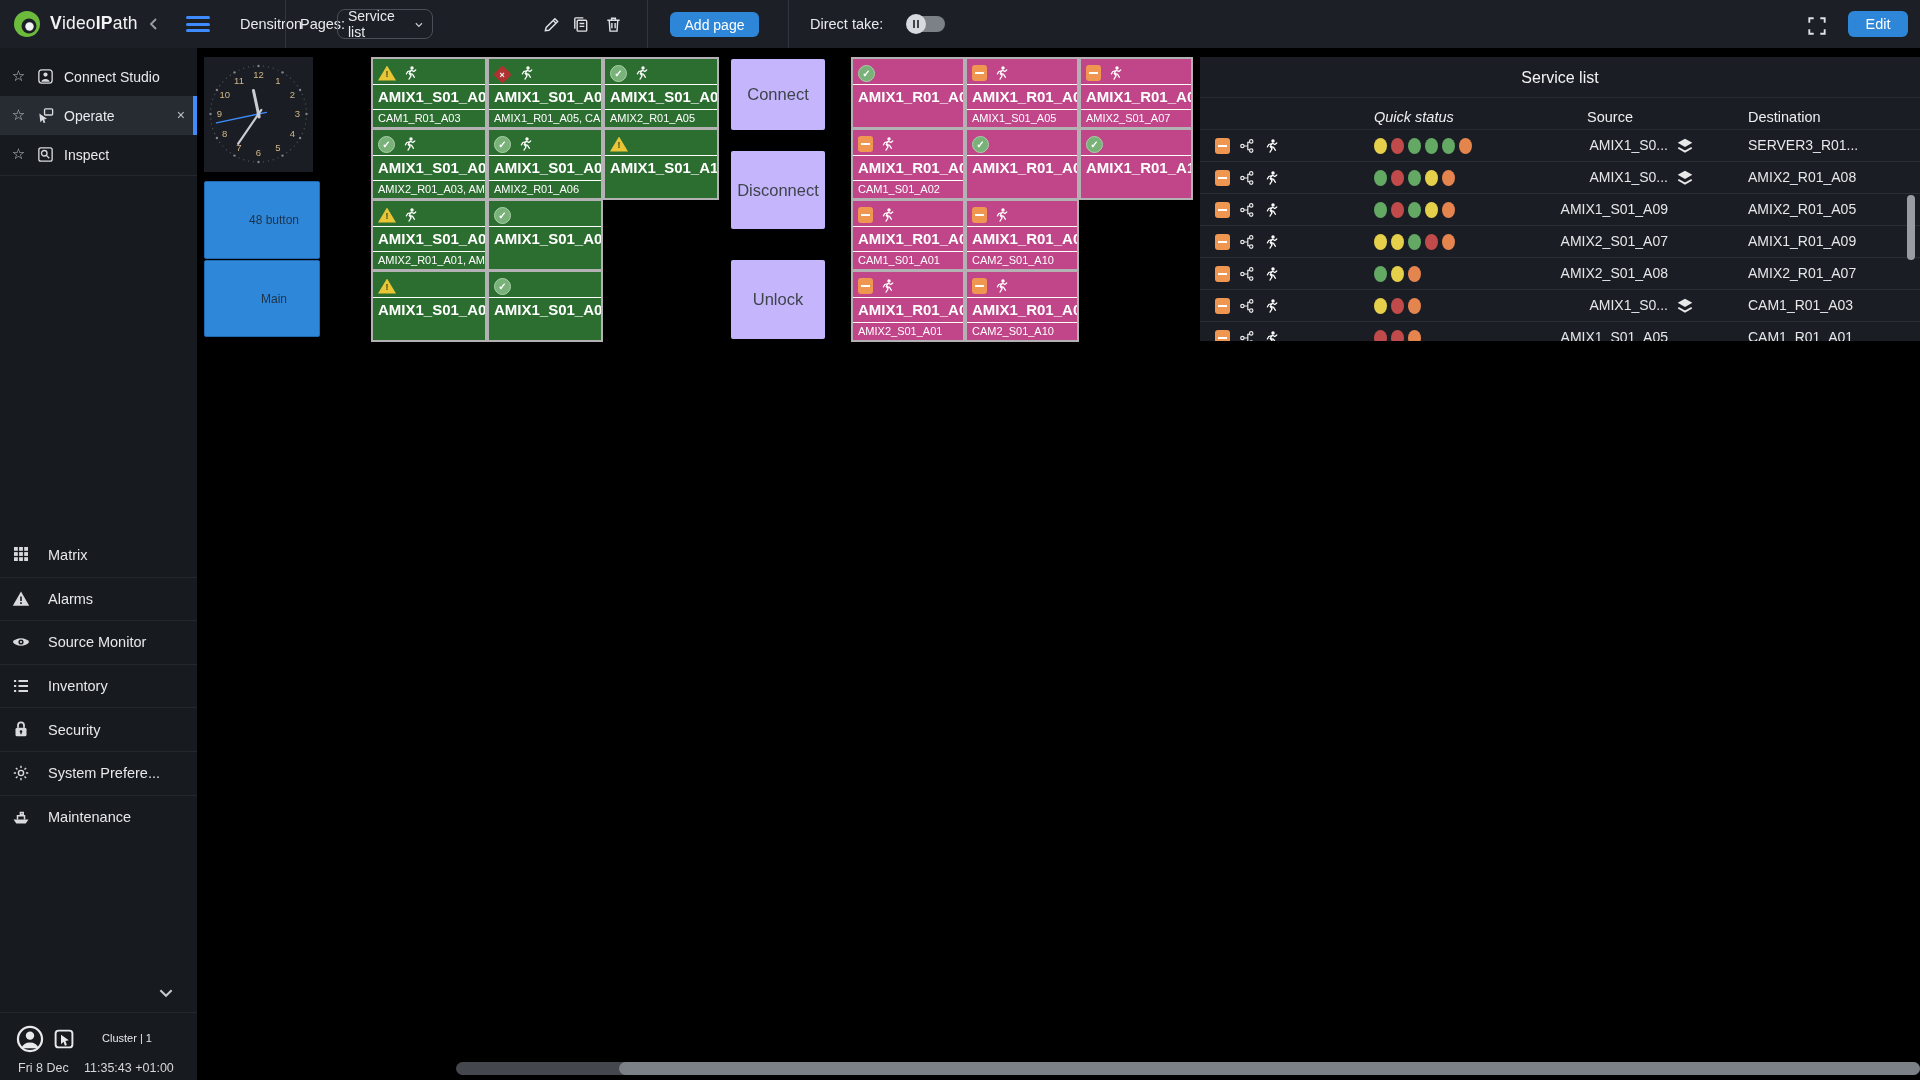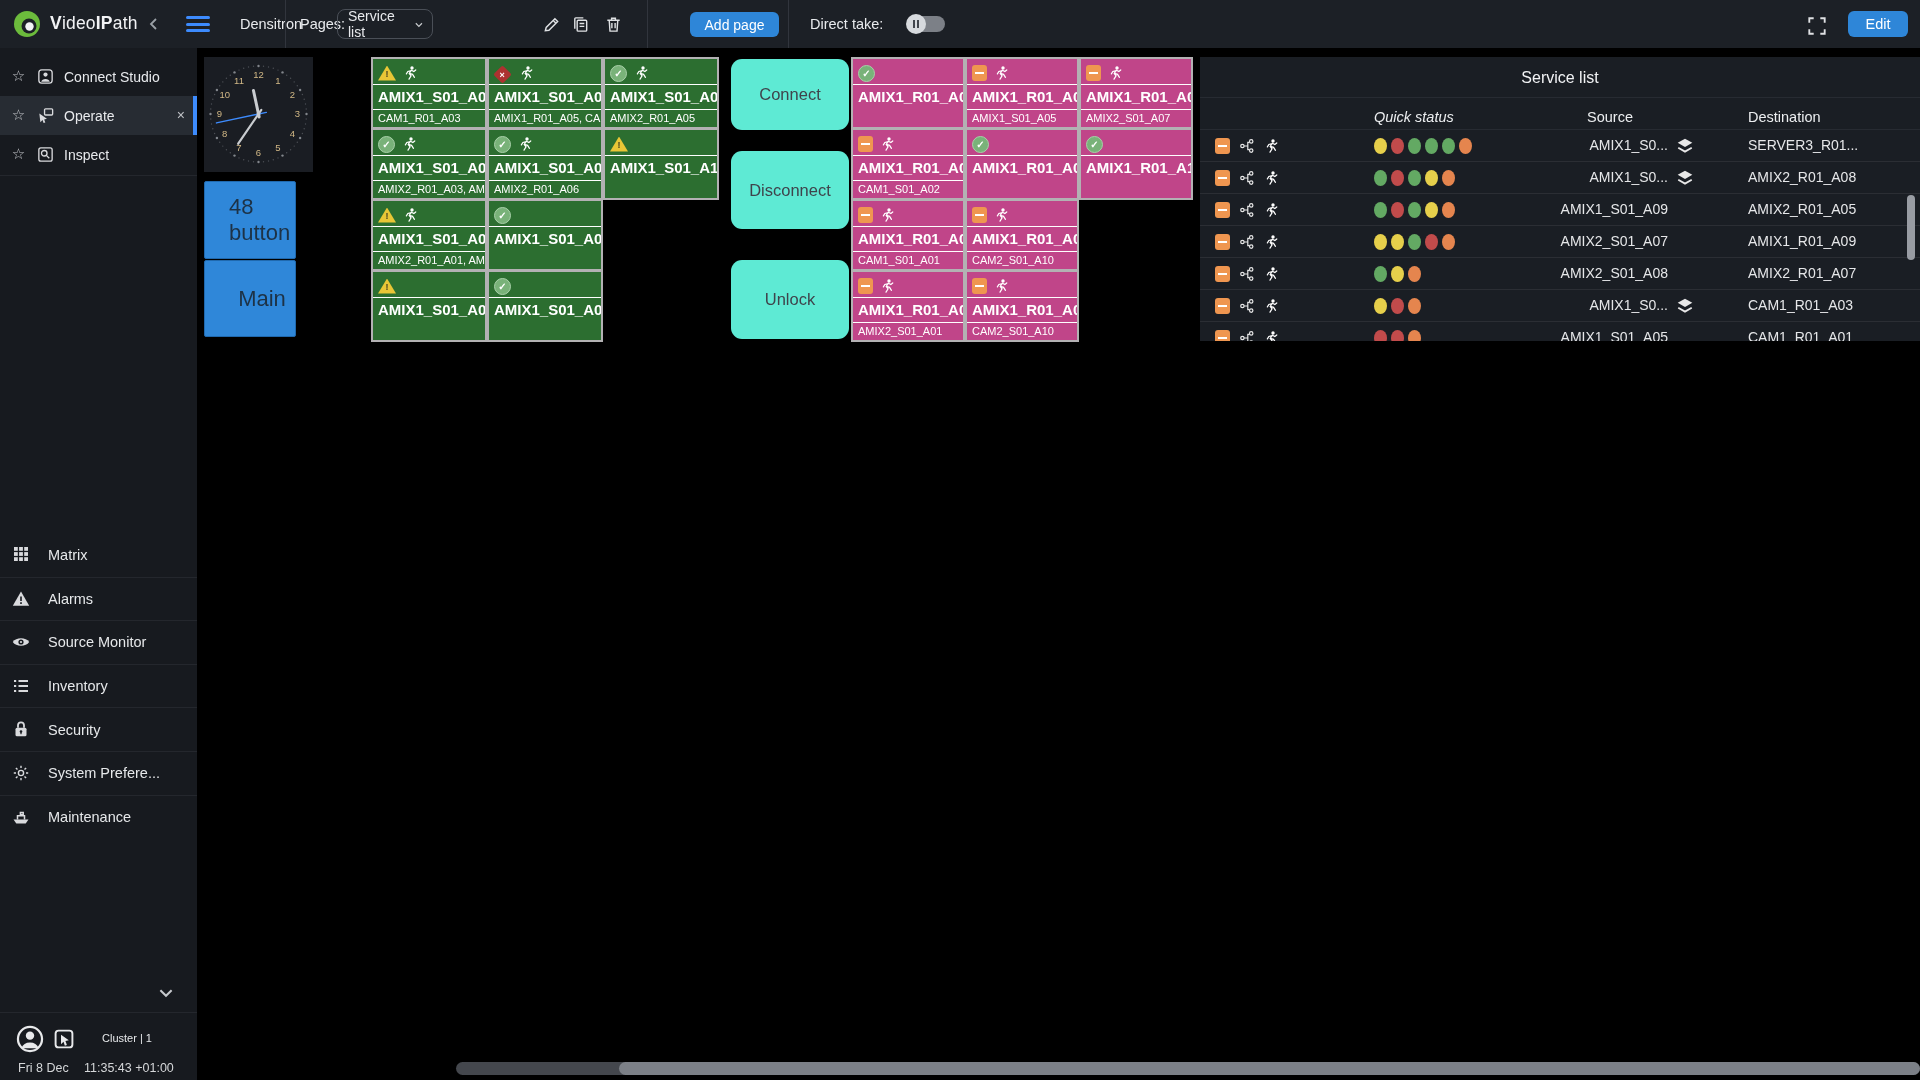--- a/index.html
+++ b/index.html
@@ -44,32 +44,32 @@
   .user-area { position:absolute; left:0; top:964px; width:197px; height:68px; border-top:1px solid #24272d; }
   .u-avatar { position:absolute; left:16px; top:12px; width:28px; height:28px; cursor:pointer; }
   .u-jump { position:absolute; left:52px; top:14px; width:24px; height:24px; cursor:pointer; }
   .u-cluster { position:absolute; left:102px; top:19px; font-size:11px; color:#e6e8ea; }
   .u-date { position:absolute; left:18px; top:48px; font-size:12.5px; color:#d5d7d9; }
   .u-time { position:absolute; left:84px; top:48px; font-size:12.5px; color:#d5d7d9; }
 
   
   .canvas { position:absolute; left:197px; top:48px; width:1723px; height:1032px; background:#000; }
   .clock-panel { position:absolute; left:7px; top:9px; width:109px; height:115px; background:#1a1d23; }
-  .page-btn { position:absolute; left:7px; width:92px; background:#2f87d9; border:1px solid #2069ae; border-radius:2px; color:#1d3246; font-size:22px; display:flex; align-items:center; justify-content:center; cursor:pointer;padding-left:24px; }
+  .page-btn { position:absolute; left:7px; width:116px; background:#2f87d9; border:1px solid #2069ae; border-radius:2px; color:#1d3246; font-size:12px; display:flex; align-items:center; justify-content:center; cursor:pointer;padding-left:24px; }
 
   .gridcols { position:absolute; top:9px; display:flex; align-items:flex-start; }
   .gcol { background:#b3b1b3; padding:2px; display:flex; flex-direction:column; gap:3px; }
   .gbtn { height:68px; overflow:hidden; cursor:pointer; color:#fff; }
   .gbtn.src { width:112px; background:#2c6e30; }
   .gbtn.dst { width:110px; background:#c04589; }
   .gb-icons { height:25px; display:flex; align-items:center; gap:7px; padding:3px 0 0 5px; }
   .gb-title { height:25px; line-height:24px; padding-left:5px; font-size:15px; font-weight:bold; border-top:1px solid #fff; white-space:nowrap; }
   .gb-sub { border-top:1px solid #fff; font-size:11px; padding:2px 0 0 5px; height:17px; white-space:nowrap; }
 
-  .action-btn { position:absolute; left:534px; width:118px; background:#5eead4; border-radius:11px; color:#3f444c; font-size:16.5px; display:flex; align-items:center; justify-content:center; cursor:pointer; }
+  .action-btn { position:absolute; left:534px; width:94px; background:#c4b5fd; border-radius:2px; color:#3f444c; font-size:16.5px; display:flex; align-items:center; justify-content:center; cursor:pointer; }
 
   
   .bd-warn { position:relative; width:18px; height:15px; }
   .bd-warn .tri { position:absolute; inset:0; background:#e9c636; clip-path:polygon(50% 0,100% 100%,0 100%); }
   .bd-warn .ex { position:absolute; left:0; top:3px; width:18px; text-align:center; font-size:9px; font-weight:bold; color:#4a4520; }
   .bd-check { width:17px; height:17px; border-radius:50%; background:#79b279; border:1px solid #a9d0a9; color:#fff; font-size:10px; font-weight:bold; display:flex; align-items:center; justify-content:center; }
   .bd-minus { width:15px; height:16px; border-radius:3px; background:#ef9650; display:flex; align-items:center; justify-content:center; }
   .bd-minus i { display:block; width:9px; height:2.5px; background:#fff; }
   .bd-err { width:13px; height:13px; background:#ad3230; border-radius:2px; transform:rotate(45deg); display:flex; align-items:center; justify-content:center; margin:2px 3px 0 2px; }
   .bd-err span { transform:rotate(-45deg); color:#fff; font-size:9px; font-weight:bold; }
@@ -139,21 +139,21 @@
           <rect x="6.5" y="5.5" width="10" height="11.5" rx="1"></rect>
           <path d="M4 14.5 V4 a1 1 0 0 1 1-1 h8 M9 9 h5 M9 12 h5"></path>
         </svg>
     </span>
     <span class="tb-icon" style="left:604px">
       <svg class="ic" viewBox="0 0 20 20" fill="none" stroke="#dfe1e4" stroke-width="1.5">
           <path d="M3.5 5.5 h13 M8 5.5 V3.5 h4 v2 M5.5 5.5 l0.8 11.5 h7.4 l0.8-11.5 M8.3 8.5 v5.5 M11.7 8.5 v5.5"></path>
         </svg>
     </span>
     <div class="vsep" style="left:647px"></div>
-    <button class="btn-blue" style="left:670px; top:12px; width:89px; height:25px;margin-left:20px;">Add page</button>
+    <button class="btn-blue" style="left:670px; top:12px; width:89px; height:25px;">Add page</button>
     <div class="vsep" style="left:788px"></div>
     <span class="tb-text" style="left:810px">Direct take:</span>
     <div class="toggle">
       <div class="t-track"></div>
       <div class="t-knob">
           <i></i>
           <i></i>
         </div>
     </div>
     <span class="tb-icon" style="left:1806px; width:22px; height:22px;">

